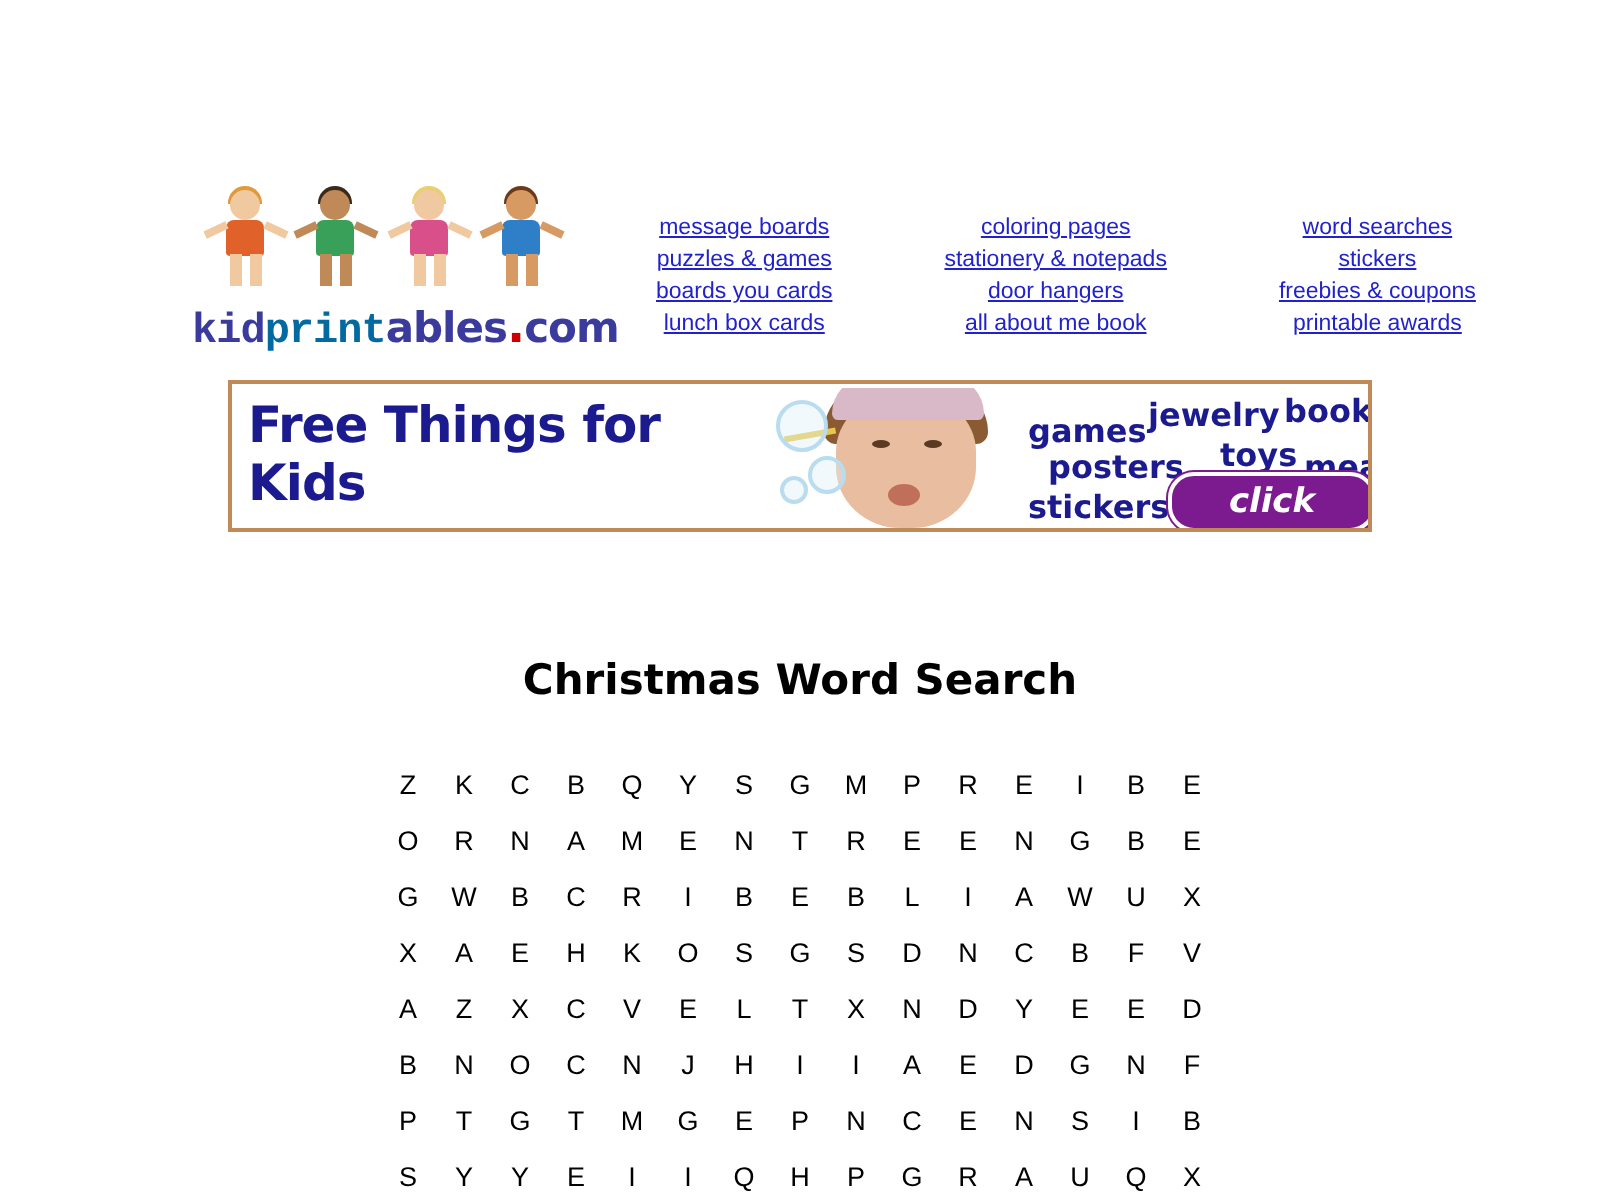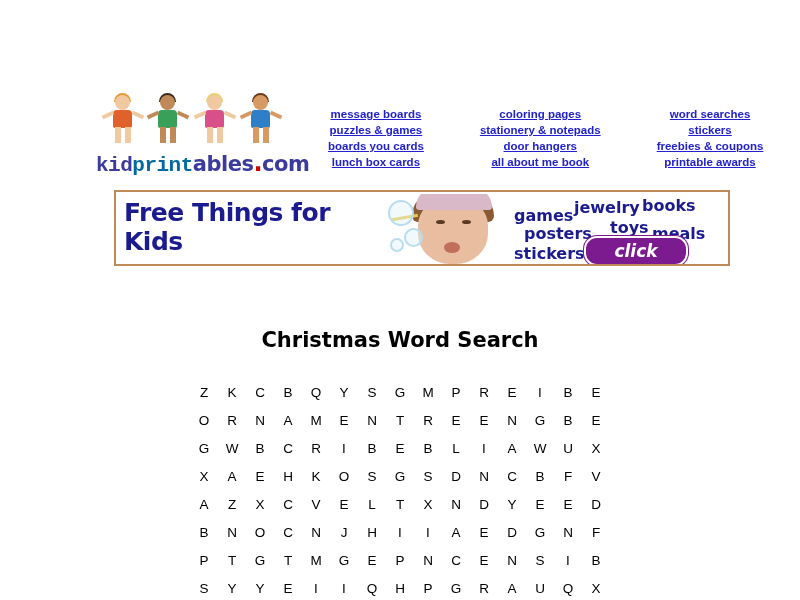--- a/index.html
+++ b/index.html
@@ -110,29 +110,28 @@
     display: flex;
     flex-direction: column;
     align-items: center;
     gap: 4px;
   }
   .navcol a {
     color: #2222cc;
     text-decoration: underline;
     font-size: 11.5px;
     white-space: nowrap;
-    font-weight: bold;
   }
 
   
   .banner {
     position: absolute;
     left: 114px;
     top: 190px;
-    width: 616px;
+    width: 572px;
     height: 76px;
     border: 2px solid #c08a58;
     background: #ffffff;
     box-sizing: border-box;
     overflow: hidden;
   }
   .banner-left {
     position: absolute;
     left: 8px;
     top: 6px;

